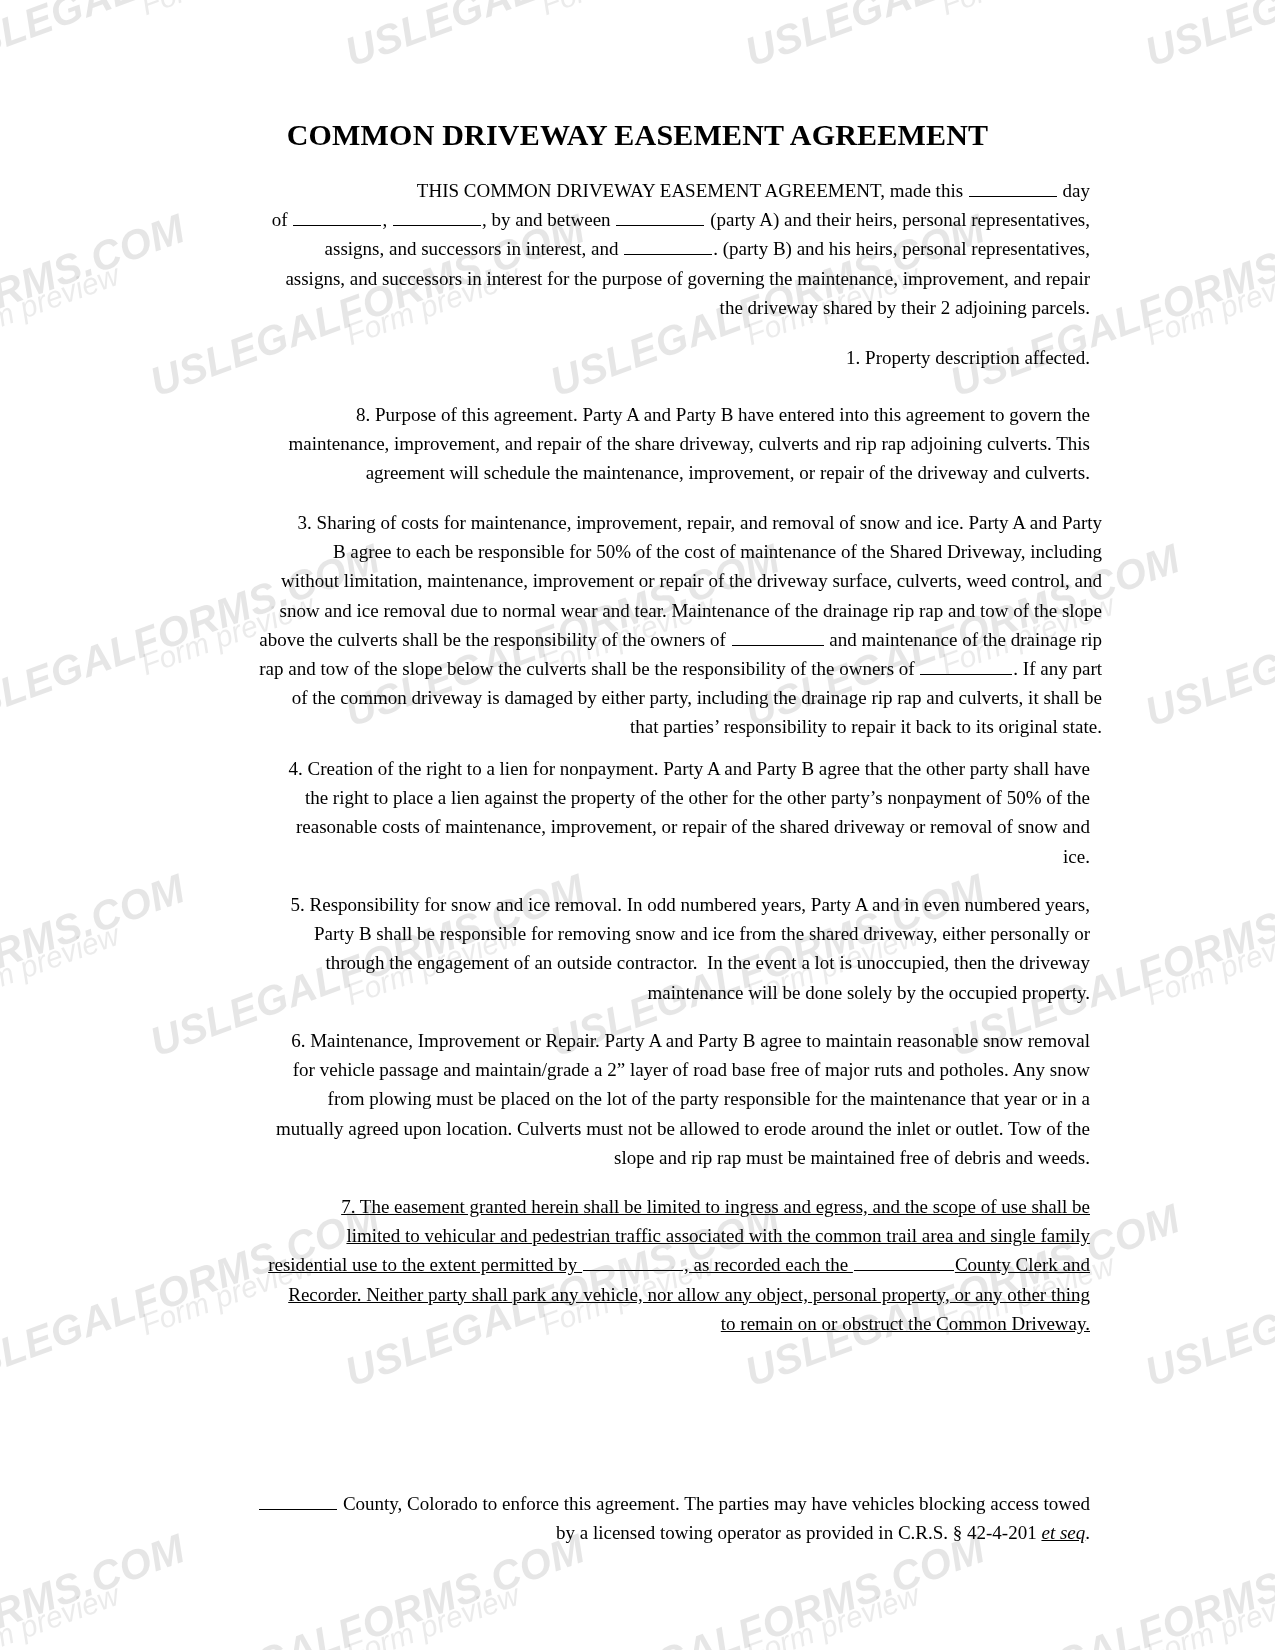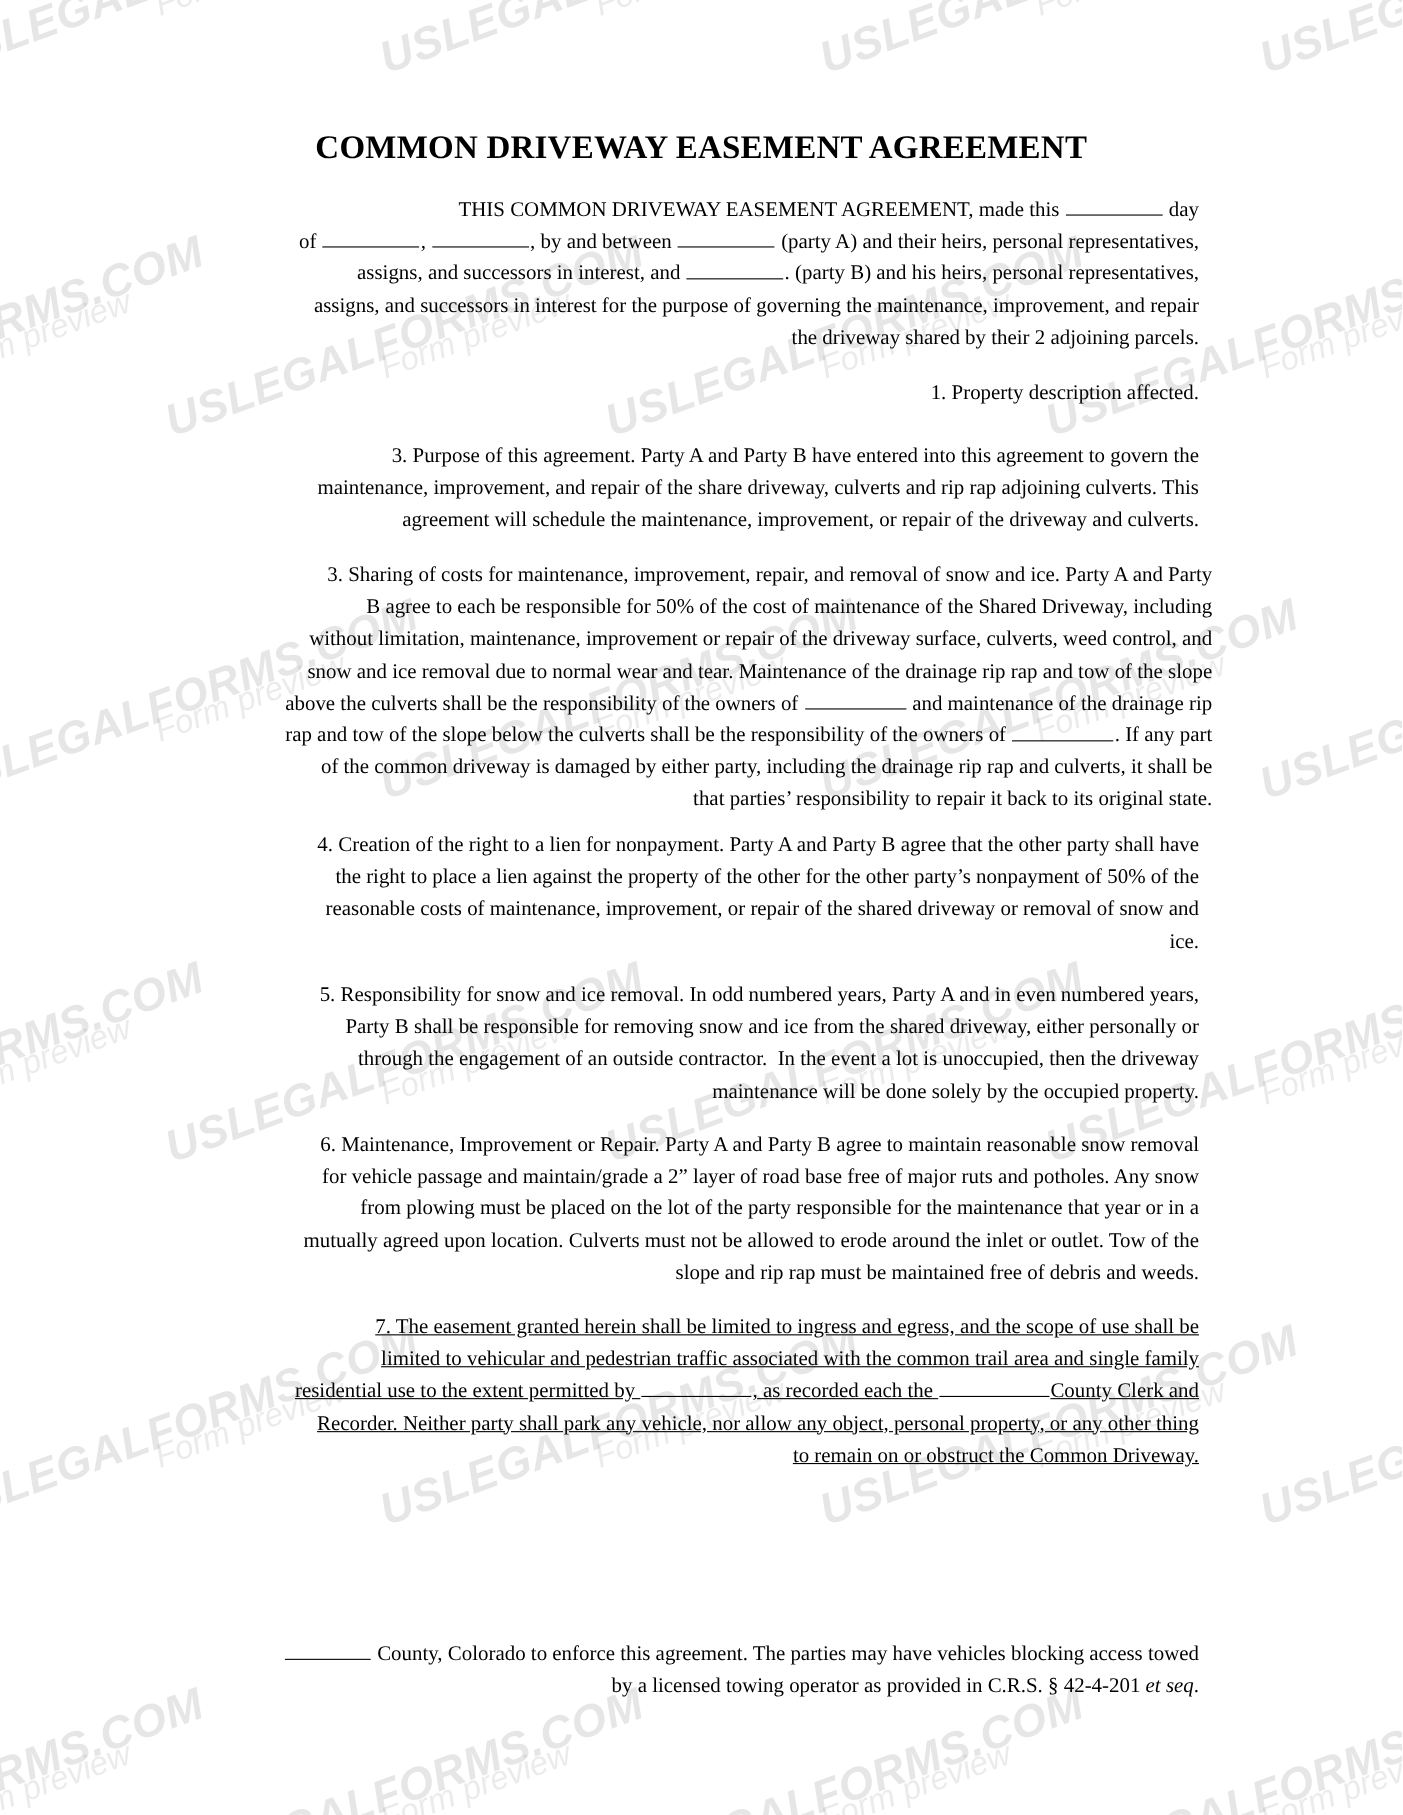--- a/index.html
+++ b/index.html
@@ -97,21 +97,21 @@
   }
   .blank.w1 { width: 88px; }
   .blank.w2 { width: 92px; }
   .blank.w3 { width: 100px; }
   .blank.w4 { width: 78px; }
   .blank.sig-a { width: 180px; }
   .blank.sig-date-a { width: 64px; }
   .blank.sig-b { width: 250px; }
   .blank.sig-date-b { width: 56px; }
 
-  .italic { font-style: italic; }
+  .italic { font-style: italic; text-decoration: underline; }
 
   #sig-line {
     position: absolute;
     left: 60px;
     top: 1428px;
     width: 1030px;
     font-size: 22.5px;
     line-height: 29.2px;
     white-space: nowrap;
   }
@@ -127,21 +127,21 @@
     <div id="doc-title">COMMON DRIVEWAY EASEMENT AGREEMENT</div>
 
     <div class="body-block" style="top:176px;"><span>THIS COMMON DRIVEWAY EASEMENT AGREEMENT, made this </span><span class="blank w1"></span><span> day
 of </span><span class="blank w1"></span><span>, </span><span class="blank w1"></span><span>, by and between </span><span class="blank w1"></span><span> (party A) and their heirs, personal representatives,
 assigns, and successors in interest, and </span><span class="blank w1"></span><span>. (party B) and his heirs, personal representatives,
 assigns, and successors in interest for the purpose of governing the maintenance, improvement, and repair
 the driveway shared by their 2 adjoining parcels.</span></div>
 
     <div class="body-block" style="top:343px;">1. Property description affected.</div>
 
-    <div class="body-block" style="top:400px;">3. Purpose of this agreement. Party A and Party B have entered into this agreement to govern the
+    <div class="body-block" style="top:400px;">8. Purpose of this agreement. Party A and Party B have entered into this agreement to govern the
 maintenance, improvement, and repair of the share driveway, culverts and rip rap adjoining culverts. This
 agreement will schedule the maintenance, improvement, or repair of the driveway and culverts.</div>
 
     <div class="body-block" style="top:508px;margin-left:12px;"><span>3. Sharing of costs for maintenance, improvement, repair, and removal of snow and ice. Party A and Party
 B agree to each be responsible for 50% of the cost of maintenance of the Shared Driveway, including
 without limitation, maintenance, improvement or repair of the driveway surface, culverts, weed control, and
 snow and ice removal due to normal wear and tear. Maintenance of the drainage rip rap and tow of the slope
 above the culverts shall be the responsibility of the owners of </span><span class="blank w2"></span><span> and maintenance of the drainage rip
 rap and tow of the slope below the culverts shall be the responsibility of the owners of </span><span class="blank w2"></span><span>. If any part
 of the common driveway is damaged by either party, including the drainage rip rap and culverts, it shall be

